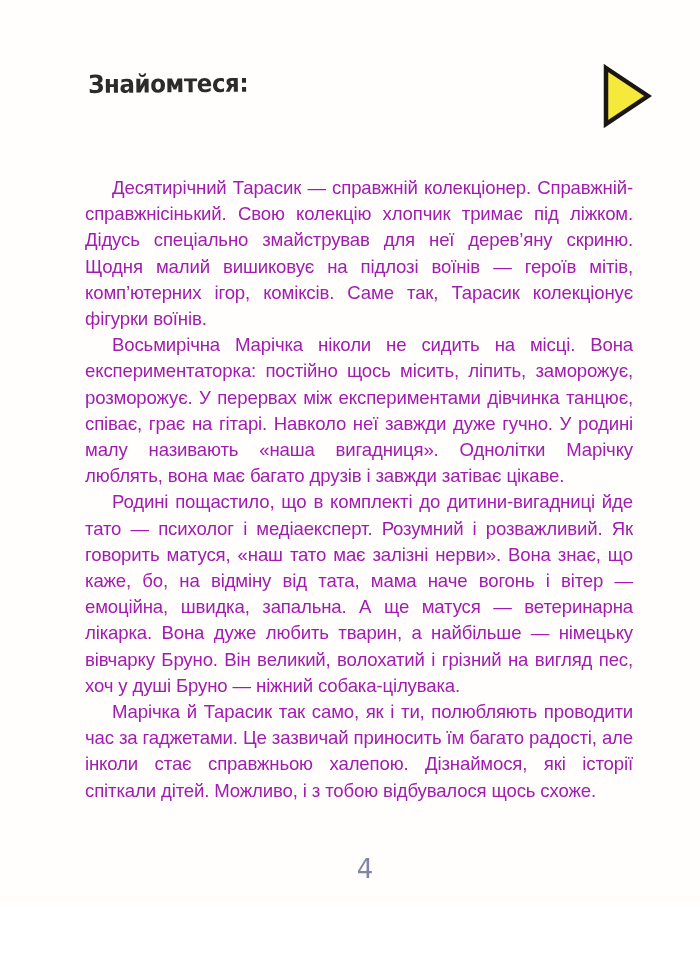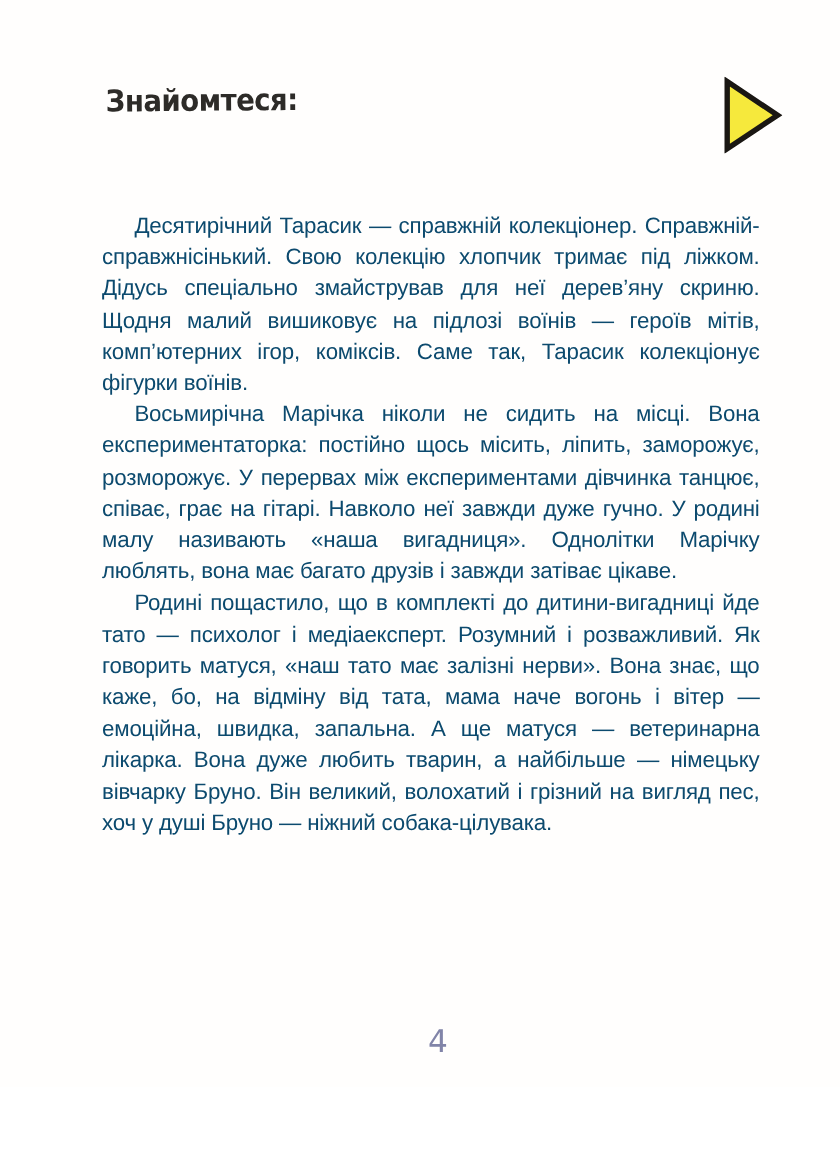--- a/index.html
+++ b/index.html
@@ -45,21 +45,21 @@
     height: 64px;
   }
   
   .content {
     position: absolute;
     left: 85px;
     top: 175px;
     width: 548px;
     font-size: 18.6px;
     line-height: 26.2px;
-    color: #0c4a6e;
+    color: #a21caf;
     text-align: justify;
     letter-spacing: -0.15px;
   }
   .content p {
     margin: 0;
     text-indent: 27px;
   }
   
   .page-number {
     position: absolute;
@@ -82,17 +82,18 @@
 
 
   <svg class="header-arrow" viewBox="0 0 50 64" aria-hidden="true">
     <polygon points="4,4 46,32 4,60" fill="#f6e93c" stroke="#1a1713" stroke-width="4.5" stroke-linejoin="miter"></polygon>
   </svg>
 
   <div class="content">
     <p>Десятирічний Тарасик — справжній колекціонер. Справжній-справжнісінький. Свою колекцію хлопчик тримає під ліжком. Дідусь спеціально змайстрував для неї дерев’яну скриню. Щодня малий вишиковує на підлозі воїнів — героїв мітів, комп’ютерних ігор, коміксів. Саме так, Тарасик колекціонує фігурки воїнів.</p>
     <p>Восьмирічна Марічка ніколи не сидить на місці. Вона експериментаторка: постійно щось місить, ліпить, заморожує, розморожує. У перервах між експериментами дівчинка танцює, співає, грає на гітарі. Навколо неї завжди дуже гучно. У родині малу називають «наша вигадниця». Однолітки Марічку люблять, вона має багато друзів і завжди затіває цікаве.</p>
     <p>Родині пощастило, що в комплекті до дитини-вигадниці йде тато — психолог і медіаексперт. Розумний і розважливий. Як говорить матуся, «наш тато має залізні нерви». Вона знає, що каже, бо, на відміну від тата, мама наче вогонь і вітер — емоційна, швидка, запальна. А ще матуся — ветеринарна лікарка. Вона дуже любить тварин, а найбільше — німецьку вівчарку Бруно. Він великий, волохатий і грізний на вигляд пес, хоч у душі Бруно — ніжний собака-цілувака.</p>
+    <p>Марічка й Тарасик так само, як і ти, полюбляють проводити час за гаджетами. Це зазвичай приносить їм багато радості, але інколи стає справжньою халепою. Дізнаймося, які історії спіткали дітей. Можливо, і з тобою відбувалося щось схоже.</p>
   </div>
 
   <div class="page-number">4</div>
 
 </div>
 
 </body></html>

